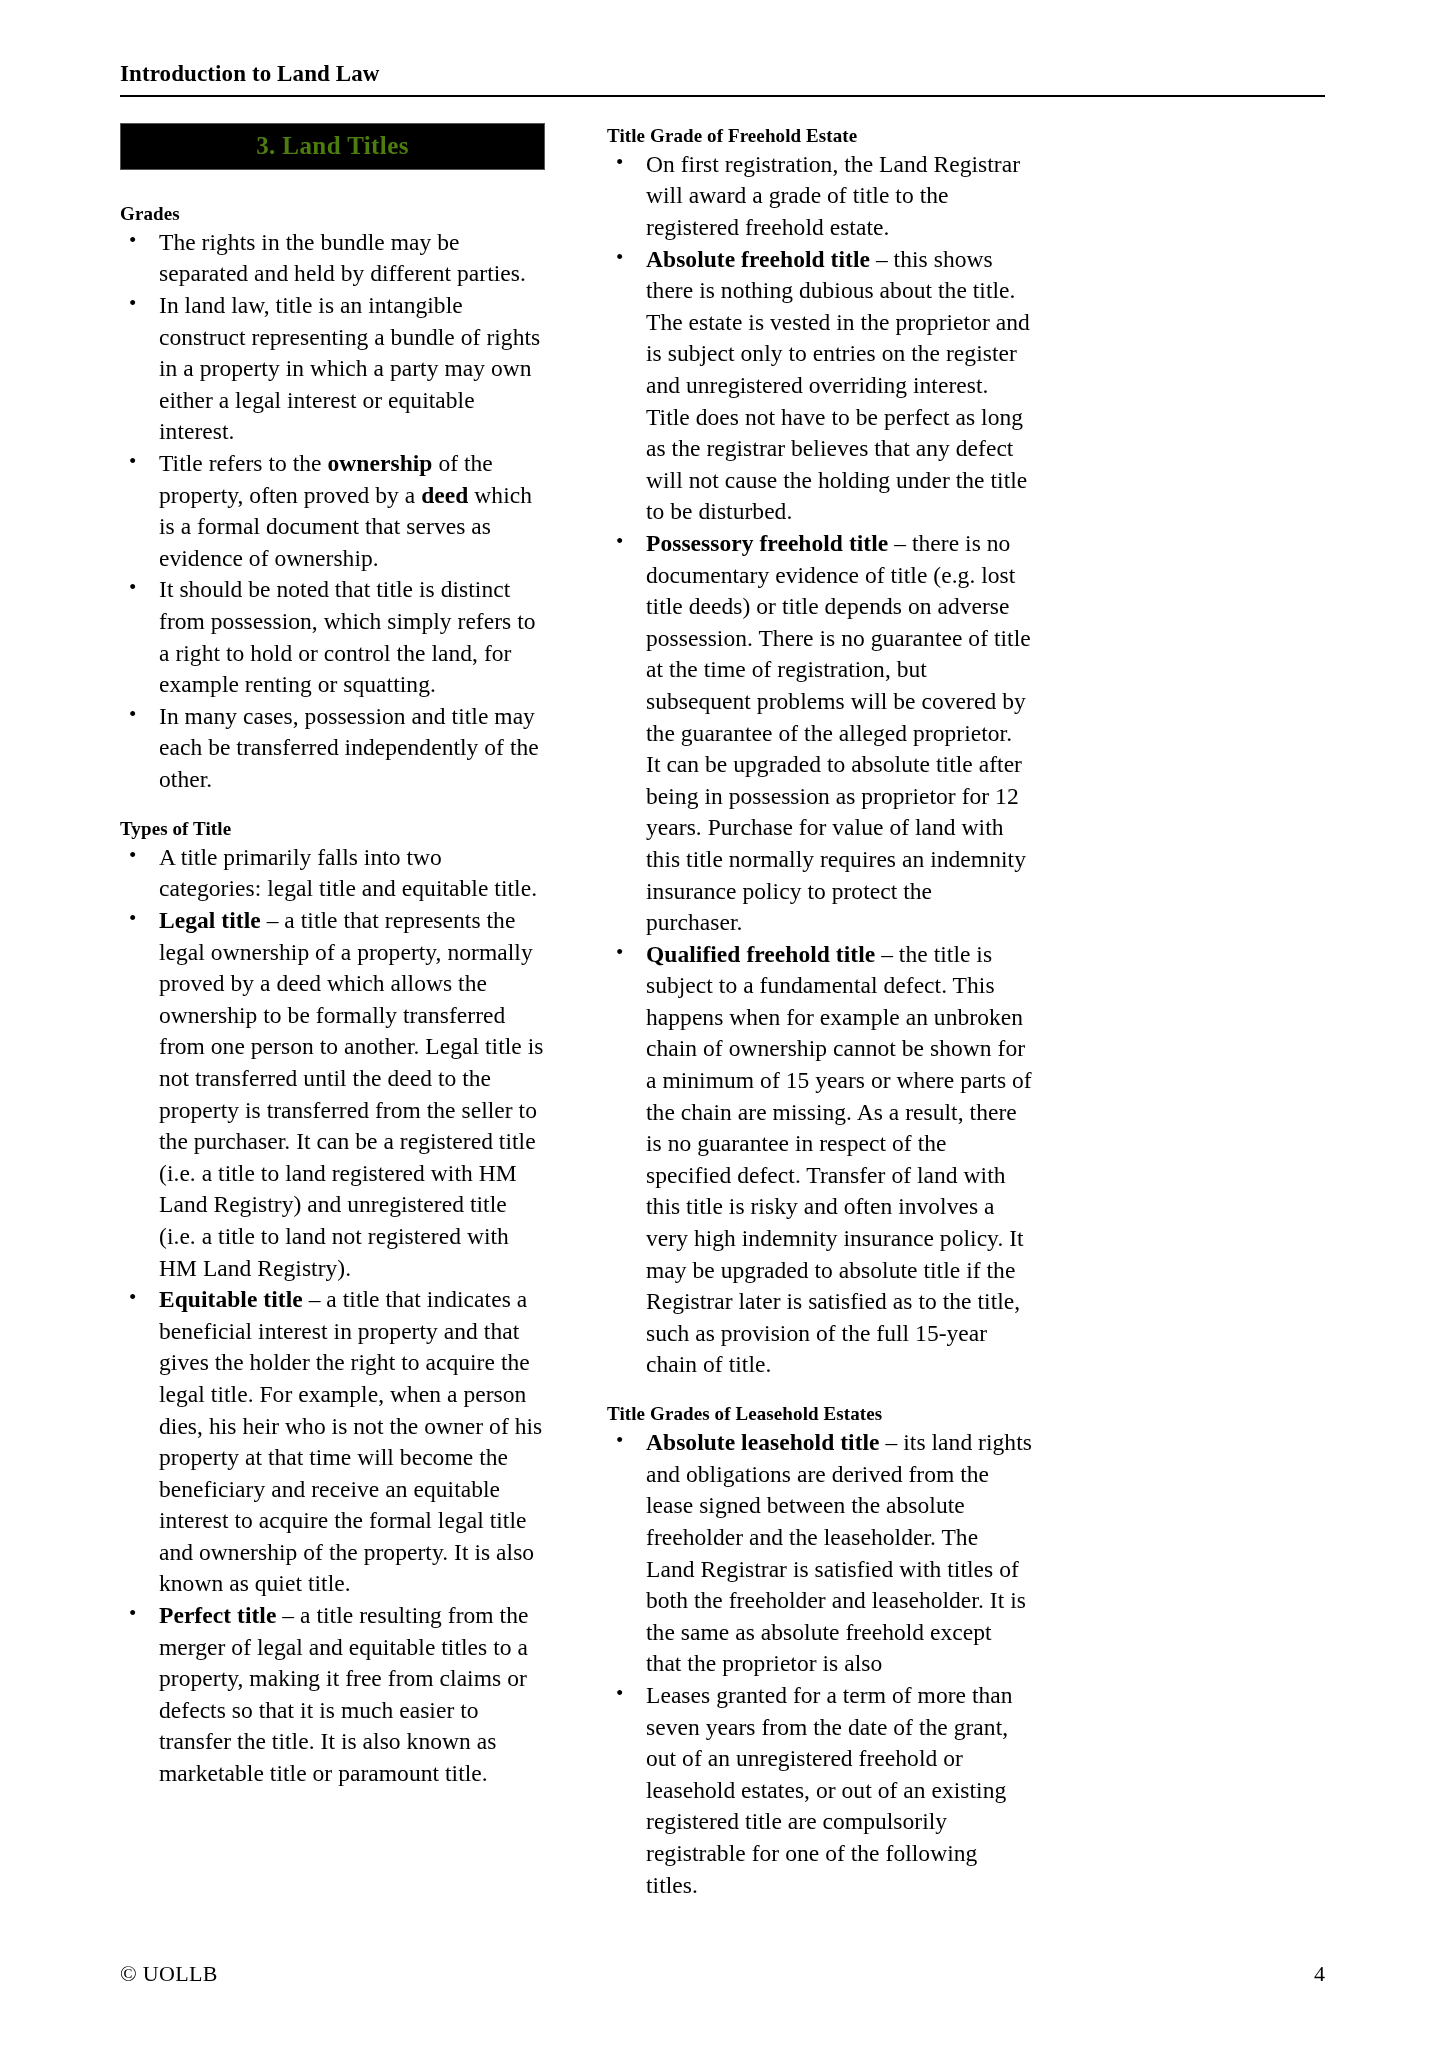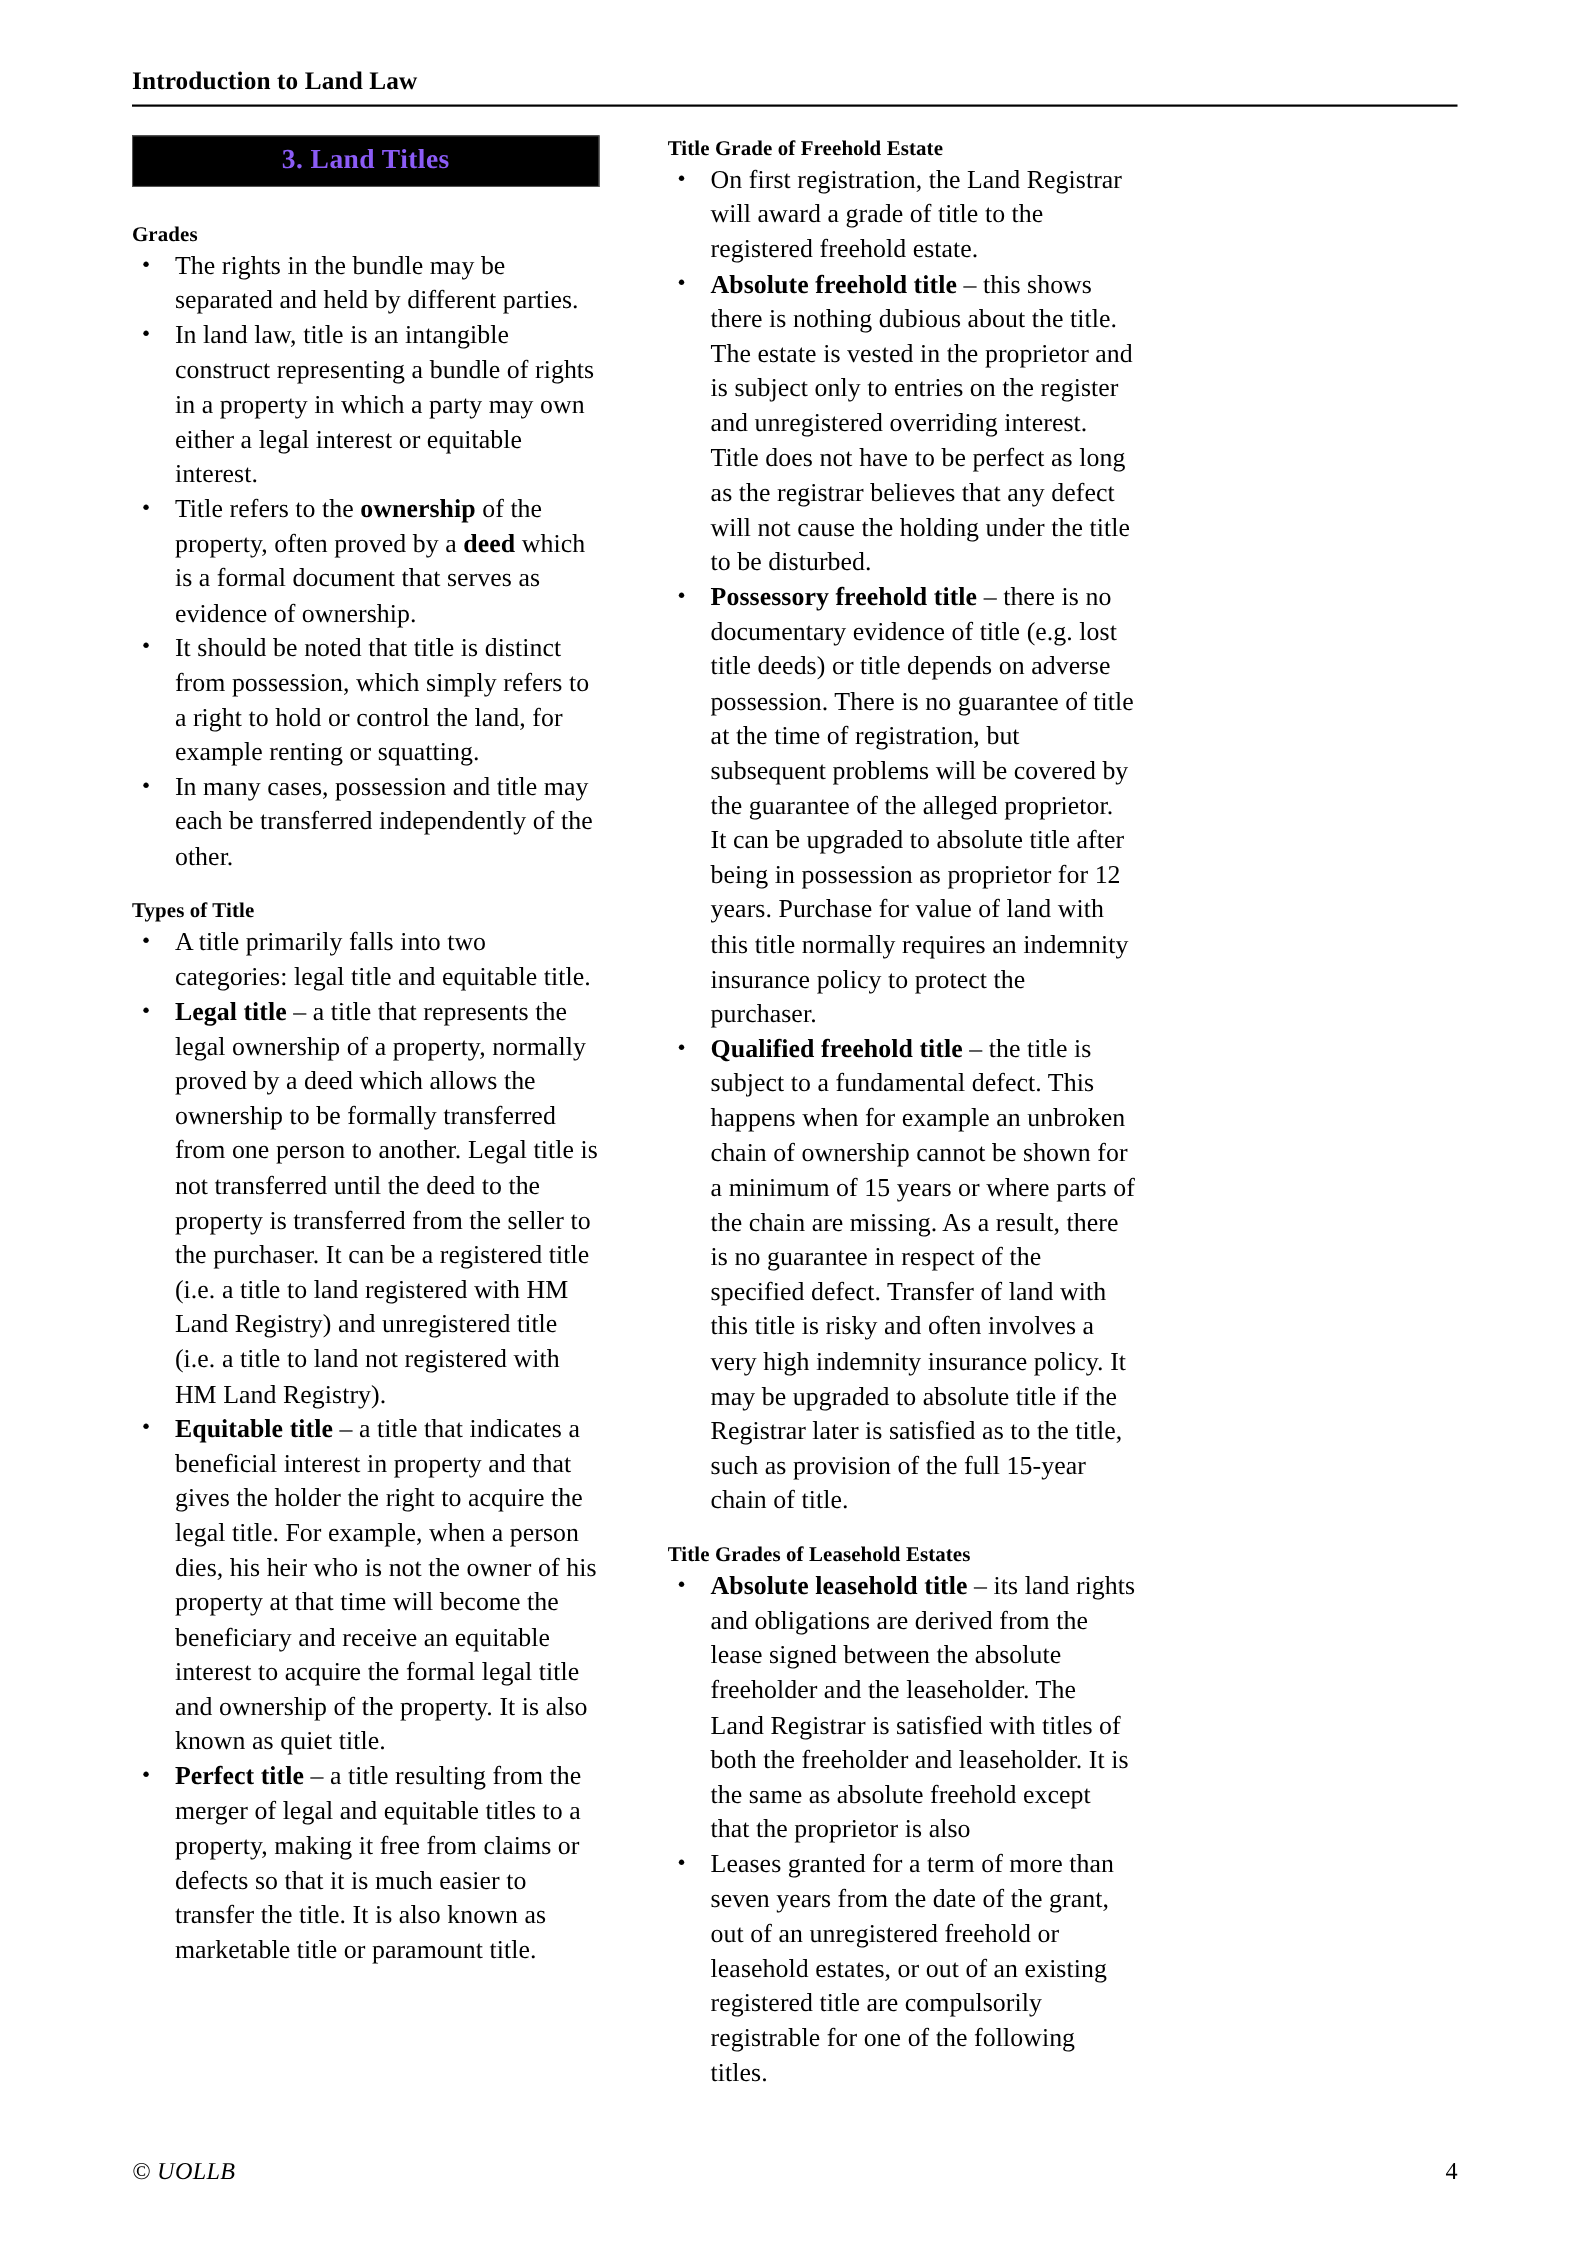--- a/index.html
+++ b/index.html
@@ -41,21 +41,21 @@
     align-items: flex-start;
   }
   .col {
     width: 425px;
     flex: 0 0 425px;
   }
 
   
   .banner {
     background: #000000;
-    color: #8b5cf6;
+    color: #4d7c0f;
     text-align: center;
     font-weight: bold;
     font-size: 25px;
     line-height: 1.0;
     padding: 9px 0 11px 0;
     letter-spacing: 0.4px;
     margin-bottom: 31px;
     border: 1px solid #555;
   }
 
@@ -99,21 +99,21 @@
   .footer {
     position: absolute;
     left: 120px;
     right: 120px;
     bottom: 58px;
     display: flex;
     justify-content: space-between;
     align-items: baseline;
     font-size: 22px;
   }
-  .footer .copy { letter-spacing: 0.3px; font-style: italic; }
+  .footer .copy { letter-spacing: 0.3px; }
   .footer .pageno { font-size: 22px; }
 </style>
 </head>
 <body>
 
 <div class="page">
 
   <div class="running-header">
     <span>Introduction to Land Law</span>
   </div>

